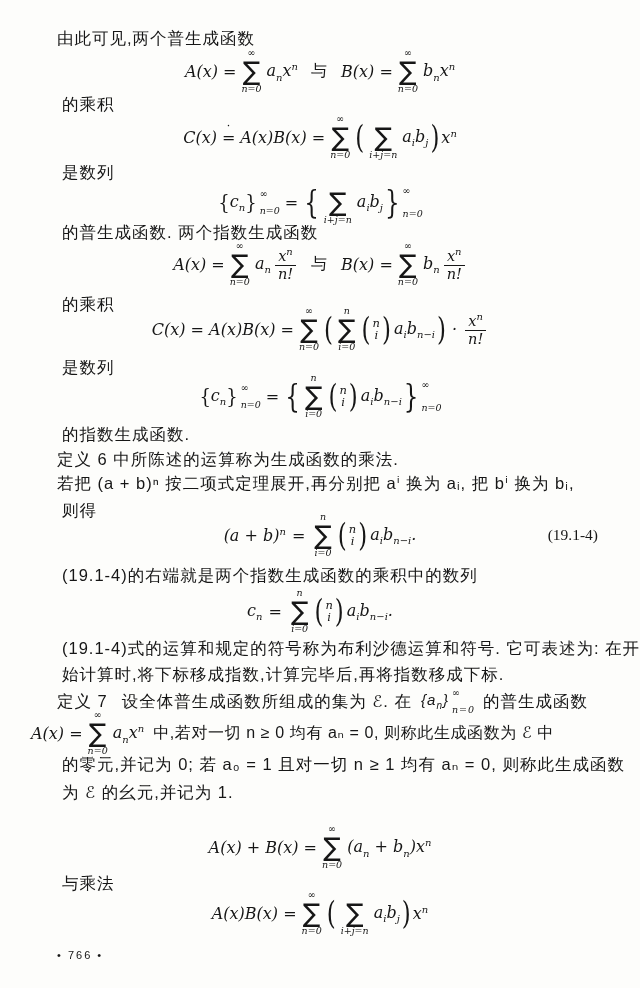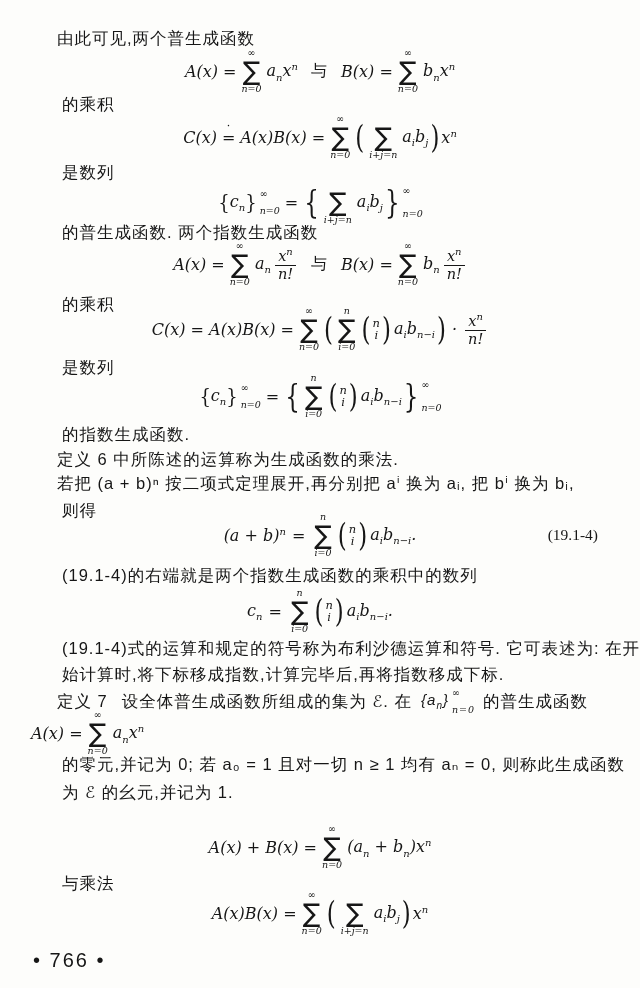--- a/index.html
+++ b/index.html
@@ -28,21 +28,21 @@
   .frac .den{padding:0 3px;}
   .gp{display:inline-block;font-style:normal;font-size:23px;line-height:1;transform:scaleY(1.35);vertical-align:middle;margin:0 1px;}
   .gp2{display:inline-block;font-style:normal;font-size:18px;line-height:1;transform:scaleY(1.15);vertical-align:middle;}
   .bin{display:inline-flex;flex-direction:column;align-items:center;line-height:1.05;font-size:11.5px;vertical-align:middle;margin:0 1px;}
   .rsc{display:inline-flex;flex-direction:column;justify-content:space-between;font-size:9.5px;line-height:1;
        height:32px;margin-left:2px;font-style:italic;}
   .rsc.sm{height:26px;}
   .doteq{position:relative;display:inline-block;margin:0 4px;}
   .ddot{position:absolute;top:-8px;left:50%;transform:translateX(-50%);font-size:11px;font-style:normal;}
   .tag{position:absolute;right:42px;font-style:normal;font-size:15.5px;font-family:Liberation Serif, serif;}
-  .footer{position:absolute;left:33px;top:949px;font-size:20px;letter-spacing:2px;}
+  .footer{position:absolute;left:57px;top:949px;font-size:11px;letter-spacing:2px;}
 </style>
 </head>
 <body>
 
 <div class="page">
 
   <div class="t indent" style="top:27px">由此可见,两个普生成函数</div>
 
   <div class="frow" style="top:48px">
     <span class="v">A(x) =</span>
@@ -247,20 +247,21 @@
     <span>的普生成函数</span>
   </div>
   <div class="frow fleft" style="top:710px">
     <span class="v">A(x) =</span>
     <span class="sum">
         <span class="lim">∞</span>
         <span class="sg">∑</span>
         <span class="lim">n=0</span>
       </span>
     <span class="tm"><span>a</span><sub class="ss">n</sub><span>x</span><sup class="ss">n</sup></span>
+    <span class="cjk" style="margin:0 0 0 8px;letter-spacing:0.6px;font-size:16px;">中,若对一切 n ≥ 0 均有 aₙ = 0, 则称此生成函数为 ℰ 中</span>
   </div>
   <div class="t leftm" style="top:753px"><span>的</span><span class="bold">零元</span><span>,并记为 0; 若 a₀ = 1 且对一切 n ≥ 1 均有 aₙ = 0, 则称此生成函数</span></div>
   <div class="t leftm" style="top:781px"><span>为 ℰ 的</span><span class="bold">幺元</span><span>,并记为 1.</span></div>
 
 
   <div class="frow" style="top:824px">
     <span class="v">A(x) + B(x) =</span>
     <span class="sum">
         <span class="lim">∞</span>
         <span class="sg">∑</span>

